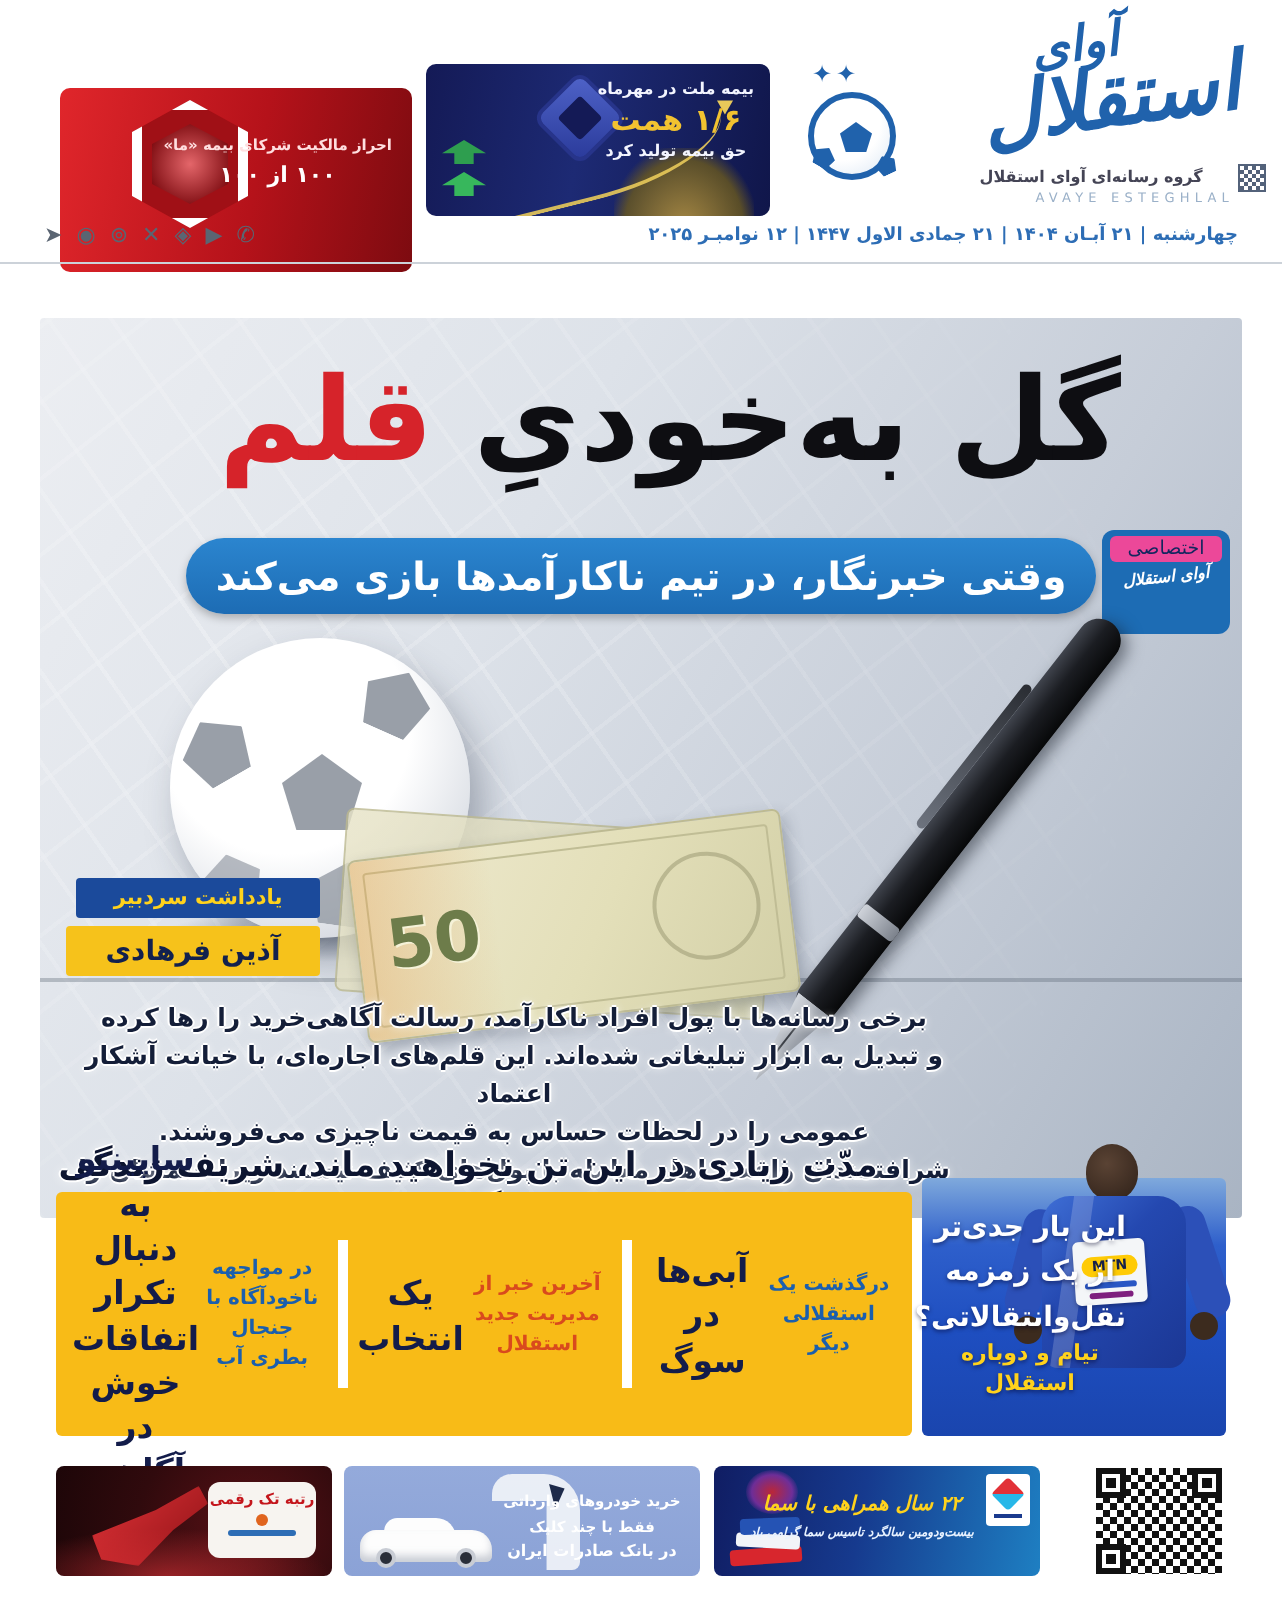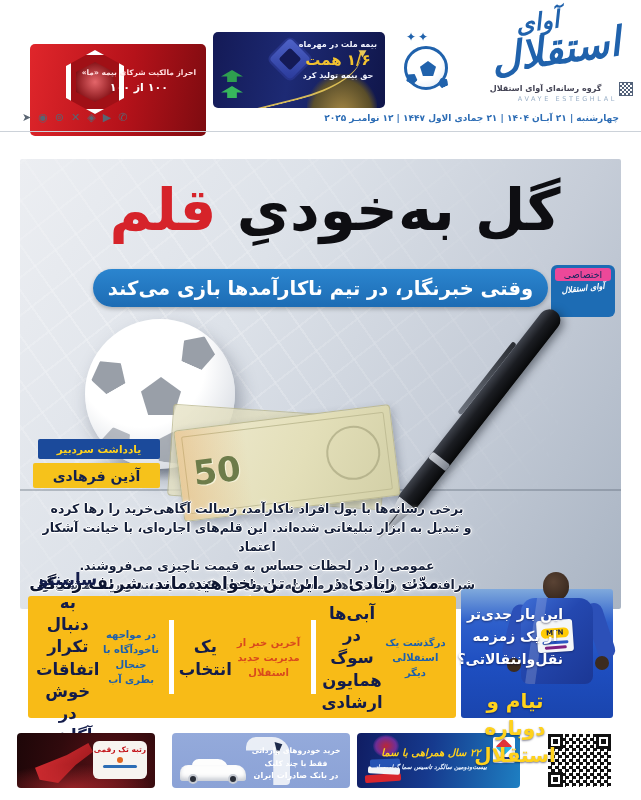--- a/index.html
+++ b/index.html
@@ -118,24 +118,24 @@
   .figure .armL { position:absolute; left:2px; top:32px; width:18px; height:56px; border-radius:9px; background:#2c50b8; transform:rotate(14deg); }
   .figure .armR { position:absolute; right:0px; top:30px; width:18px; height:58px; border-radius:9px; background:#2c50b8; transform:rotate(-18deg); }
   .figure .handL { position:absolute; left:2px; top:86px; width:14px; height:14px; border-radius:50%; background:#3c2b1e; }
   .figure .handR { position:absolute; right:0px; top:84px; width:14px; height:14px; border-radius:50%; background:#3c2b1e; }
   .figure .sponsor { position:absolute; left:32px; top:48px; width:36px; height:32px; background:#f4f6f8; border-radius:3px; transform:rotate(-4deg); box-shadow:0 1px 2px rgba(0,0,20,.3); text-align:center; }
   .figure .mtn { display:inline-block; margin-top:4px; background:#ffcb05; color:#16214a; font-size:7px; font-weight:900; border-radius:8px; padding:1px 5px; }
   .figure .scrib { margin:2px auto 0; width:26px; height:3px; border-radius:2px; background:#2a57c4; }
   .figure .scrib.s2 { width:22px; background:#7e1f7e; margin-top:2px; }
   .playerbox .txt { position:absolute; right:auto; left:6px; top:14px; width:96px; text-align:center; direction:rtl; z-index:2; }
   .playerbox .kick { color:#ffffff; font-size:14px; font-weight:bold; line-height:1.6; text-shadow:0 1px 2px rgba(0,0,40,.5); }
-  .playerbox .big { color:#ffd21c; font-size:20px; font-weight:900; line-height:1.35; margin-top:18px; text-shadow:0 1px 2px rgba(0,0,40,.5); }
-
-  
-  .ad-rank { left:17px; top:733px; width:138px; height:55px; border-radius:4px; background:radial-gradient(circle at 70% 60%, #5a1116 0%, #300a0d 55%, #1d0608 100%); overflow:hidden; cursor:pointer; }
+  .playerbox .big { color:#ffd21c; font-size:11px; font-weight:900; line-height:1.35; margin-top:0; text-shadow:0 1px 2px rgba(0,0,40,.5); }
+
+  
+  .ad-rank { left:28px; top:733px; width:138px; height:55px; border-radius:4px; background:radial-gradient(circle at 70% 60%, #5a1116 0%, #300a0d 55%, #1d0608 100%); overflow:hidden; cursor:pointer; }
   .ad-rank .mega { position:absolute; left:18px; top:10px; width:58px; height:40px; background:linear-gradient(135deg,#e03338,#8f1216); clip-path:polygon(0 62%,55% 30%,92% 0,100% 22%,70% 55%,40% 100%,8% 92%); filter:blur(.4px); }
   .ad-rank .glow { position:absolute; left:0; bottom:0; width:100%; height:24px; background:radial-gradient(ellipse at 40% 100%,rgba(226,52,57,.55),transparent 70%); }
   .ad-rank .label { position:absolute; right:8px; top:8px; width:54px; height:38px; background:#f7f4f0; border-radius:6px; text-align:center; padding-top:4px; }
   .ad-rank .label .t { color:#c4161c; font-size:7.5px; font-weight:900; direction:rtl; }
   .ad-rank .label .dot { width:6px; height:6px; border-radius:50%; background:#e0641e; margin:3px auto 2px; }
   .ad-rank .label .ln { width:34px; height:2.5px; border-radius:2px; background:#2d6db5; margin:0 auto; }
 
   .ad-car { left:172px; top:733px; width:178px; height:55px; border-radius:4px; background:linear-gradient(180deg,#94aadb,#8ba2d6); overflow:hidden; cursor:pointer; }
   .ad-car .bigshape { position:absolute; left:74px; top:4px; width:44px; height:48px; background:#eef1f8; border-radius:10px 18px 4px 10px; clip-path:polygon(0 0,100% 0,100% 100%,62% 100%,62% 28%,0 28%); opacity:.95; }
   .ad-car .cursor { position:absolute; left:104px; top:8px; width:0; height:0; border-left:7px solid #1d2a4a; border-top:4px solid transparent; border-bottom:9px solid transparent; transform:rotate(-14deg); }
@@ -277,21 +277,20 @@
 
     </div>
     <div class="abs closing">مدّت زیادی در این تن نخواهید ماند، شریف زندگی کنید</div>
   </div>
 
   <div class="abs strip">
     <div class="col">
       <div class="kicker" style="color: rgb(27, 95, 174);">درگذشت یک استقلالی دیگر</div>
       <div class="hl">
         <div>آبی‌ها در سوگ</div>
-        <div>همایون ارشادی</div>
       </div>
     </div>
     <div class="col">
       <div class="kicker" style="color: rgb(217, 74, 29);">آخرین خبر از مدیریت جدید استقلال</div>
       <div class="hl">
         <div>یک انتخاب</div>
       </div>
     </div>
     <div class="col">
       <div class="kicker" style="color: rgb(27, 95, 174);">در مواجهه ناخودآگاه با جنجال بطری آب</div>

